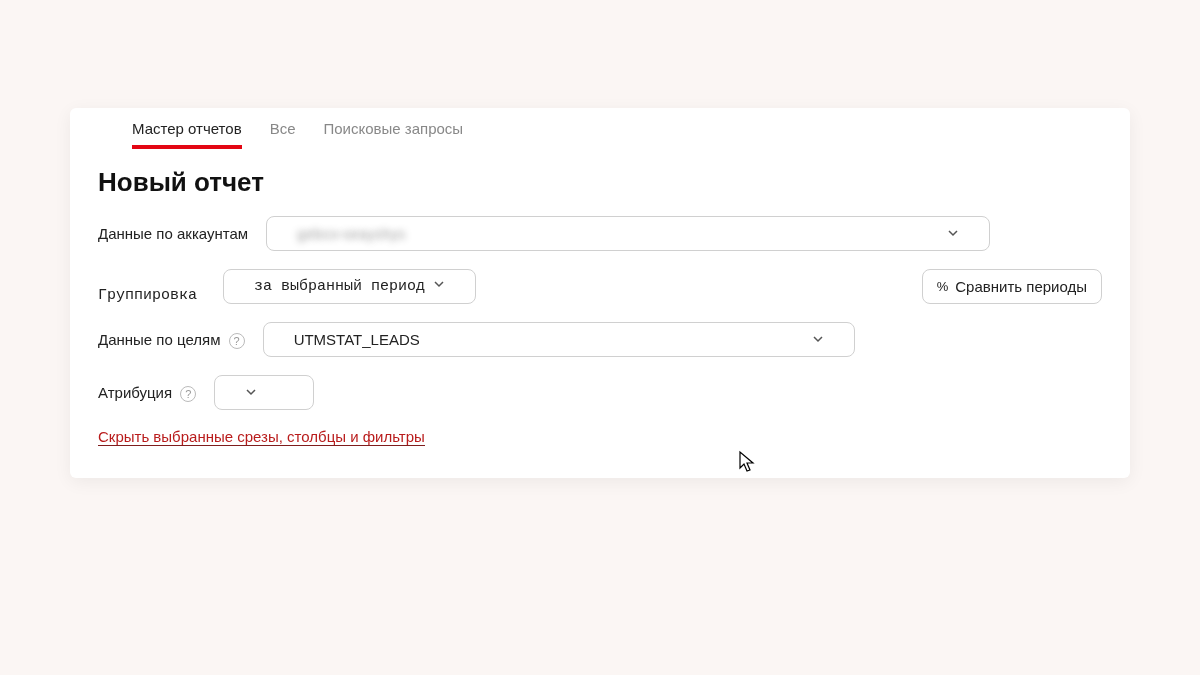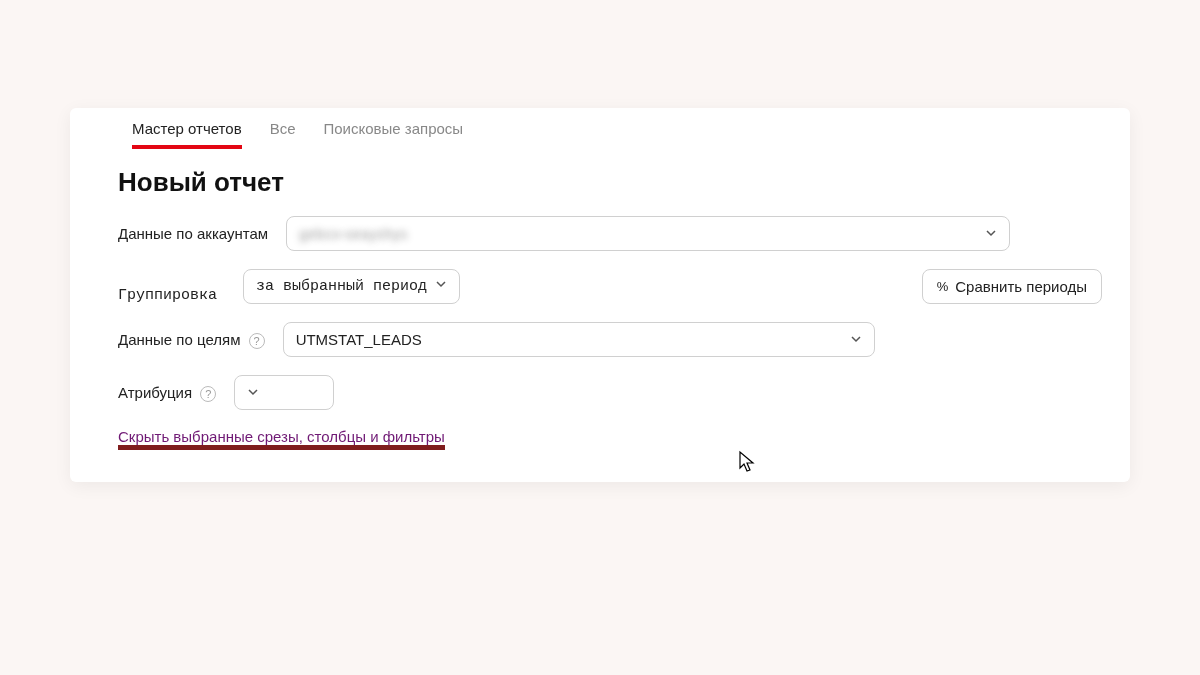--- a/index.html
+++ b/index.html
@@ -33,21 +33,20 @@
       cursor: pointer;
     }
     .tab.active {
       color: #222;
       border-bottom: 4px solid #e30613;
       margin-bottom: -1px;
       margin-left: 34px;
     }
     .content {
       padding: 18px 28px 6px 28px;
-      margin-left: 20px;
     }
     h1 {
       font-size: 26px;
       font-weight: 700;
       color: #111;
       margin-bottom: 18px;
     }
     .row {
       display: flex;
       align-items: center;
@@ -68,21 +67,21 @@
       border: 1px solid #bbb;
       border-radius: 50%;
       font-size: 11px;
       color: #999;
       margin-left: 4px;
       cursor: pointer;
     }
     .select {
       border: 1px solid #d0d0d0;
       border-radius: 8px;
-      padding: 8px 12px;
+      padding: 8px 30px;
       font-size: 15px;
       color: #222;
       display: flex;
       align-items: center;
       justify-content: space-between;
       gap: 8px;
       min-width: 100px;
       cursor: pointer;
       background: #fff;
     }
@@ -147,22 +146,22 @@
       background: #ffdb4d;
       border: 1px solid #e0c23a;
       border-radius: 3px;
       display: inline-flex;
       align-items: center;
       justify-content: center;
       cursor: pointer;
     }
     .checkbox svg { width: 13px; height: 13px; }
     .link {
-      color: #701a75;
-      border-bottom: 5px solid #7f1d1d;
+      color: #b91c1c;
+      border-bottom: 1px solid #7f1d1d;
       font-size: 15px;
       cursor: pointer;
       display: inline-block;
     }
     .cursor-pointer {
       position: absolute;
       left: 738px;
       top: 450px;
       pointer-events: none;
     }

